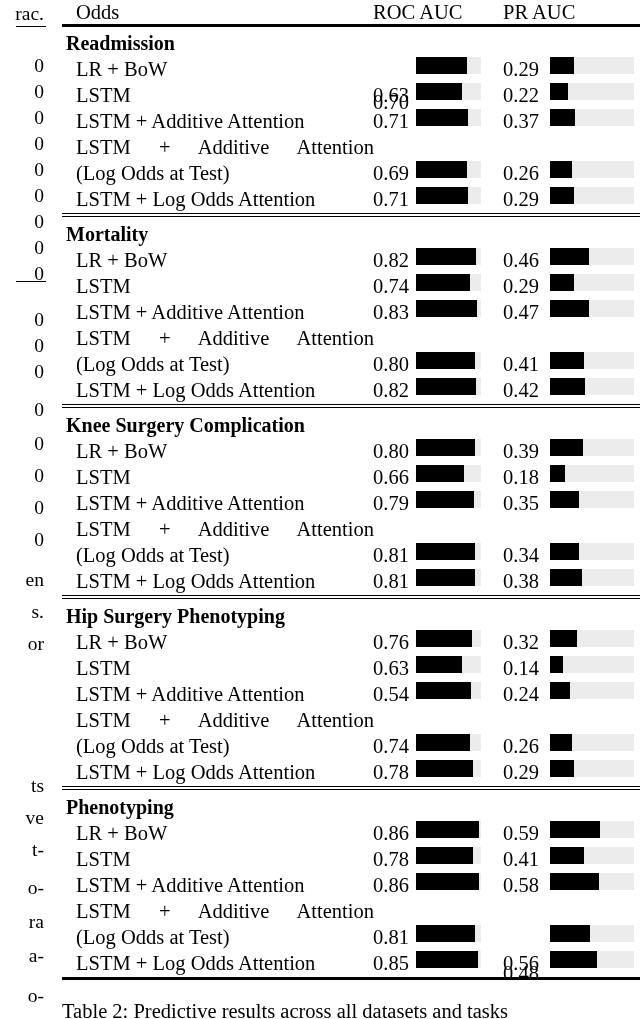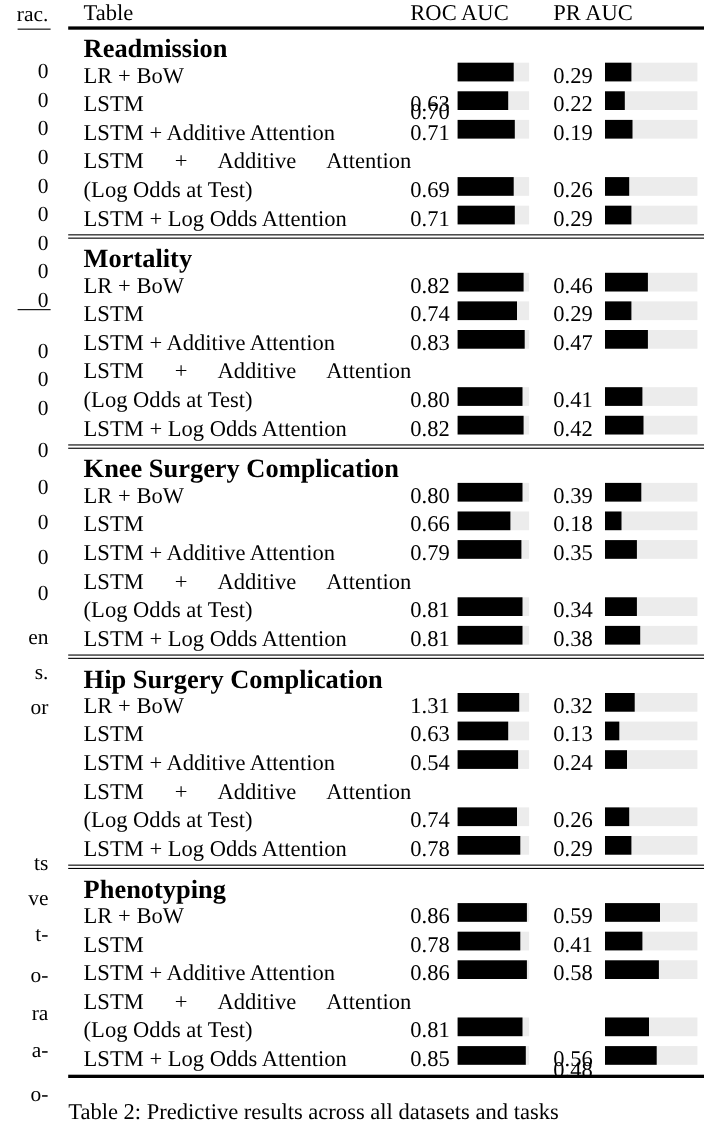--- a/index.html
+++ b/index.html
@@ -57,22 +57,22 @@
   .hrule.thick { height: 2.6px; }
 
   .hdr {
     position: absolute;
     font-size: 20.5px;
     line-height: 1;
     white-space: pre;
   }
   .group-title {
     position: absolute;
-    left: 14px;
-    font-size: 24px;
+    left: 4px;
+    font-size: 20px;
     font-weight: bold;
     line-height: 1;
     white-space: pre;
   }
   .model {
     position: absolute;
     left: 14px;
     font-size: 20.5px;
     line-height: 1;
     white-space: pre;
@@ -152,21 +152,21 @@
   <div class="margin-frag" style="top:776px;">ts</div>
   <div class="margin-frag" style="top:808px;">ve</div>
   <div class="margin-frag" style="top:840px;">t-</div>
   <div class="margin-frag" style="top:878px;">o-</div>
   <div class="margin-frag" style="top:912px;">ra</div>
   <div class="margin-frag" style="top:946px;">a-</div>
   <div class="margin-frag" style="top:986px;">o-</div>
 </div>
 
 <div class="table">
-  <div class="hdr" style="left:14px;  top:2px;">Table</div>
+  <div class="hdr" style="left:14px;  top:2px;">Odds</div>
   <div class="hdr" style="left:311px; top:2px;">ROC AUC</div>
   <div class="hdr" style="left:441px; top:2px;">PR AUC</div>
   <div class="hrule thick" style="top:24px;"></div>
   <div id="table-body">
       <div class="group-title" style="top: 33px;">Readmission</div>
       <div class="model" style="top: 59px;">LR + BoW</div>
       <div class="val roc" style="top: 59px; margin-top: 33px;">0.70</div>
       <div class="bar-track roc" style="top: 57px;">
         <div class="bar-fill" style="width: 79.096%;"></div>
       </div>
@@ -181,21 +181,21 @@
       </div>
       <div class="val pr" style="top: 85px;">0.22</div>
       <div class="bar-track pr" style="top: 83px;">
         <div class="bar-fill" style="width: 22%;"></div>
       </div>
       <div class="model" style="top: 111px;">LSTM + Additive Attention</div>
       <div class="val roc" style="top: 111px;">0.71</div>
       <div class="bar-track roc" style="top: 109px;">
         <div class="bar-fill" style="width: 80.226%;"></div>
       </div>
-      <div class="val pr" style="top: 111px;">0.19</div>
+      <div class="val pr" style="top: 111px;">0.37</div>
       <div class="bar-track pr" style="top: 109px;">
         <div class="bar-fill" style="width: 30%;"></div>
       </div>
       <div class="model justified" style="top: 137px;">LSTM + Additive Attention</div>
       <div class="model" style="top: 163px;">(Log Odds at Test)</div>
       <div class="val roc" style="top: 163px;">0.69</div>
       <div class="bar-track roc" style="top: 161px;">
         <div class="bar-fill" style="width: 77.9661%;"></div>
       </div>
       <div class="val pr" style="top: 163px;">0.26</div>
@@ -304,36 +304,36 @@
       <div class="val roc" style="top: 571px;">0.81</div>
       <div class="bar-track roc" style="top: 569px;">
         <div class="bar-fill" style="width: 91.5254%;"></div>
       </div>
       <div class="val pr" style="top: 571px;">0.38</div>
       <div class="bar-track pr" style="top: 569px;">
         <div class="bar-fill" style="width: 38%;"></div>
       </div>
       <div class="hrule thin" style="top: 595px;"></div>
       <div class="hrule thin" style="top: 598px;"></div>
-      <div class="group-title" style="top: 606px;">Hip Surgery Complication</div>
+      <div class="group-title" style="top: 606px;">Hip Surgery Phenotyping</div>
       <div class="model" style="top: 632px;">LR + BoW</div>
-      <div class="val roc" style="top: 632px;">1.31</div>
+      <div class="val roc" style="top: 632px;">0.76</div>
       <div class="bar-track roc" style="top: 630px;">
         <div class="bar-fill" style="width: 85.8757%;"></div>
       </div>
       <div class="val pr" style="top: 632px;">0.32</div>
       <div class="bar-track pr" style="top: 630px;">
         <div class="bar-fill" style="width: 32%;"></div>
       </div>
       <div class="model" style="top: 658px;">LSTM</div>
       <div class="val roc" style="top: 658px;">0.63</div>
       <div class="bar-track roc" style="top: 656px;">
         <div class="bar-fill" style="width: 71.1864%;"></div>
       </div>
-      <div class="val pr" style="top: 658px;">0.13</div>
+      <div class="val pr" style="top: 658px;">0.14</div>
       <div class="bar-track pr" style="top: 656px;">
         <div class="bar-fill" style="width: 16%;"></div>
       </div>
       <div class="model" style="top: 684px;">LSTM + Additive Attention</div>
       <div class="val roc" style="top: 684px;">0.54</div>
       <div class="bar-track roc" style="top: 682px;">
         <div class="bar-fill" style="width: 84.7458%;"></div>
       </div>
       <div class="val pr" style="top: 684px;">0.24</div>
       <div class="bar-track pr" style="top: 682px;">

